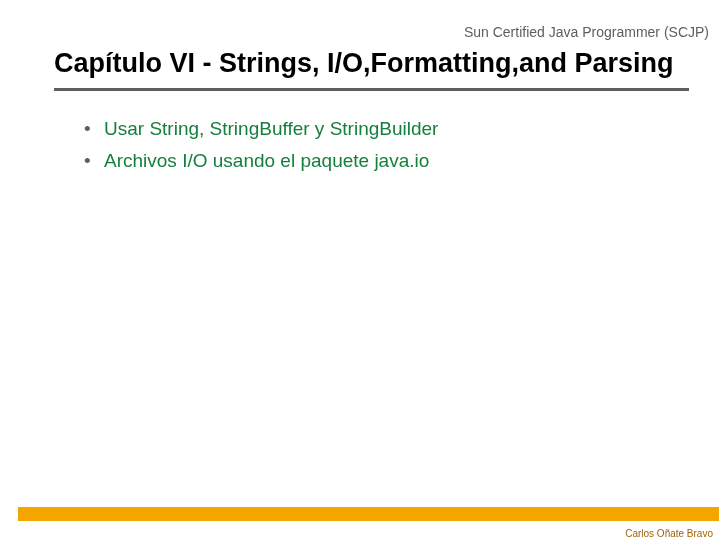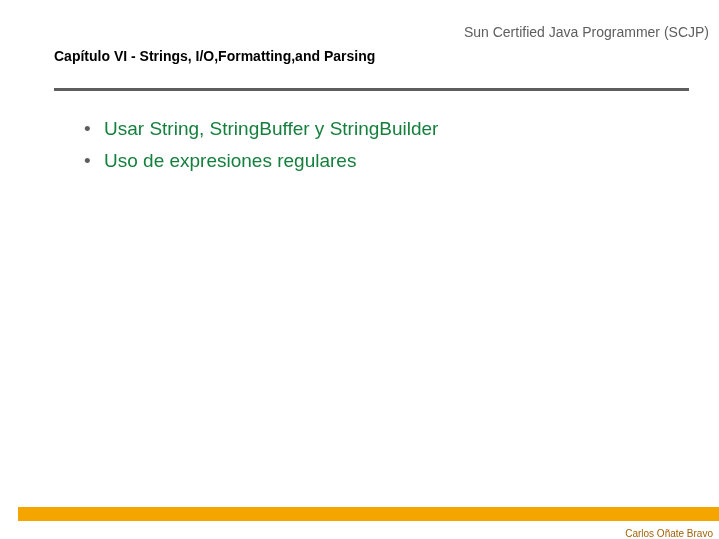--- a/index.html
+++ b/index.html
@@ -20,21 +20,21 @@
       top: 6px;
       right: 16px;
       font-size: 14px;
       color: #5e5e5e;
       font-weight: 500;
     }
     .title {
       position: absolute;
       top: 30px;
       left: 36px;
-      font-size: 14px;
+      font-size: 27px;
       font-weight: bold;
       color: #000000;
     }
     .divider {
       position: absolute;
       top: 70px;
       left: 36px;
       right: 36px;
       height: 3px;
       background: #5e5e5e;
@@ -81,18 +81,18 @@
 <body>
 
 <div class="header-label">Sun Certified Java Programmer (SCJP)</div>
 
 <div class="title">Capítulo VI - Strings, I/O,Formatting,and Parsing</div>
 
 <div class="divider"></div>
 
 <ul class="bullet-list">
   <li>Usar String, StringBuffer y StringBuilder</li>
-  <li>Uso de expresiones regulares</li>
+  <li>Archivos I/O usando el paquete java.io</li>
 </ul>
 
 <div class="footer-bar"></div>
 
 <div class="footer-author">Carlos Oñate Bravo</div>
 
 </body></html>

